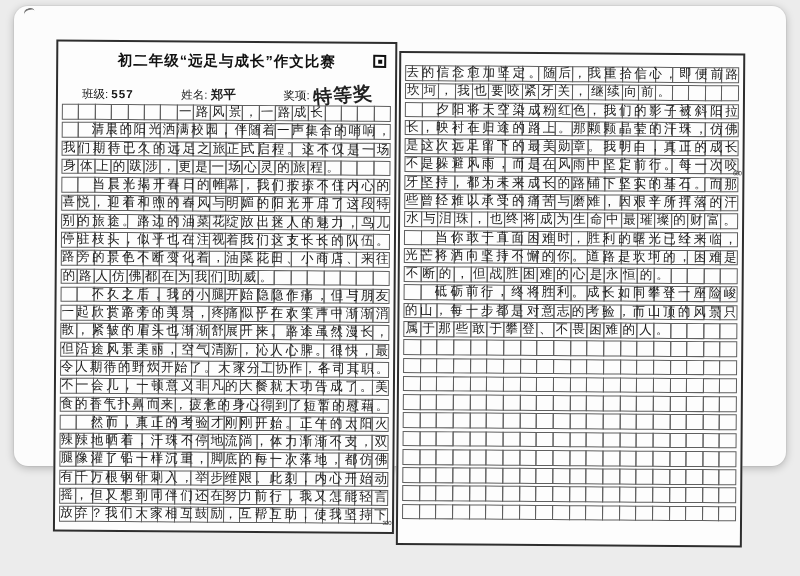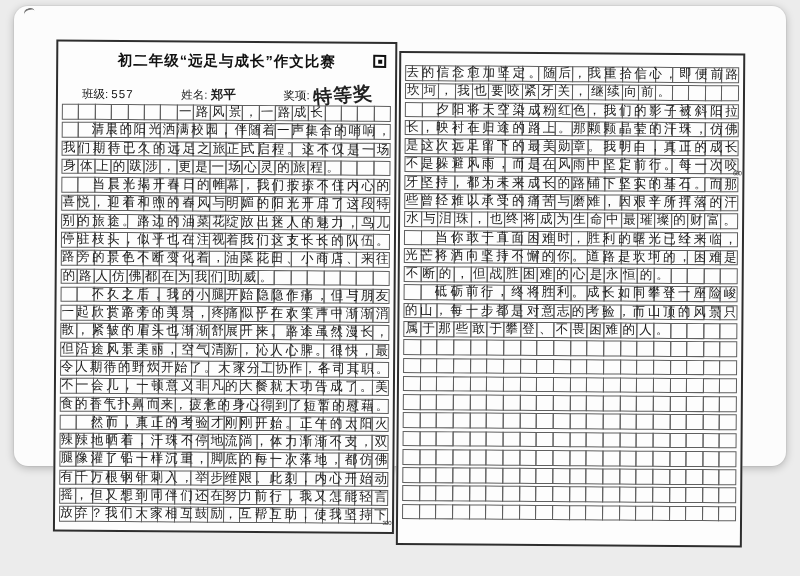--- a/index.html
+++ b/index.html
@@ -24,21 +24,21 @@
     display:flex;align-items:center;justify-content:center;background:#fff;}
   .reg-icon-inner{width:4px;height:4px;background:#111;}
 
   .form-row{position:absolute;top:37px;left:0;right:0;display:flex;
     justify-content:space-between;align-items:baseline;padding:0 22px 0 24px;
     font-size:11.5px;color:#151515;}
   .form-label{font-weight:normal;}
   .hand{display:inline-block;font-weight:600;color:#222;}
   .hand-name{font-size:12.5px;transform:rotate(-2deg);}
   .hand-award{font-size:19px;transform:rotate(-5deg) translateY(2px);letter-spacing:1px;}
-  .form-class-value{font-weight:400;letter-spacing:1px;}
+  .form-class-value{font-weight:700;letter-spacing:1px;}
 
   .grid-area{position:absolute;left:4px;right:4px;}
   .grid-left{top:62px;}
   .grid-right{top:12px;}
   .row{position:relative;height:15.6px;margin-bottom:2.7px;}
   .cells{position:absolute;inset:0;display:flex;z-index:1;}
   .cell{flex:1;border:1px solid #5f5f5f;margin-left:-1px;box-sizing:border-box;background:transparent;}
   .cell:first-child{margin-left:0;}
   .textline{position:absolute;inset:0;display:flex;z-index:2;}
   .g{flex:1;text-align:center;font-size:12.5px;line-height:15.8px;color:#191919;

